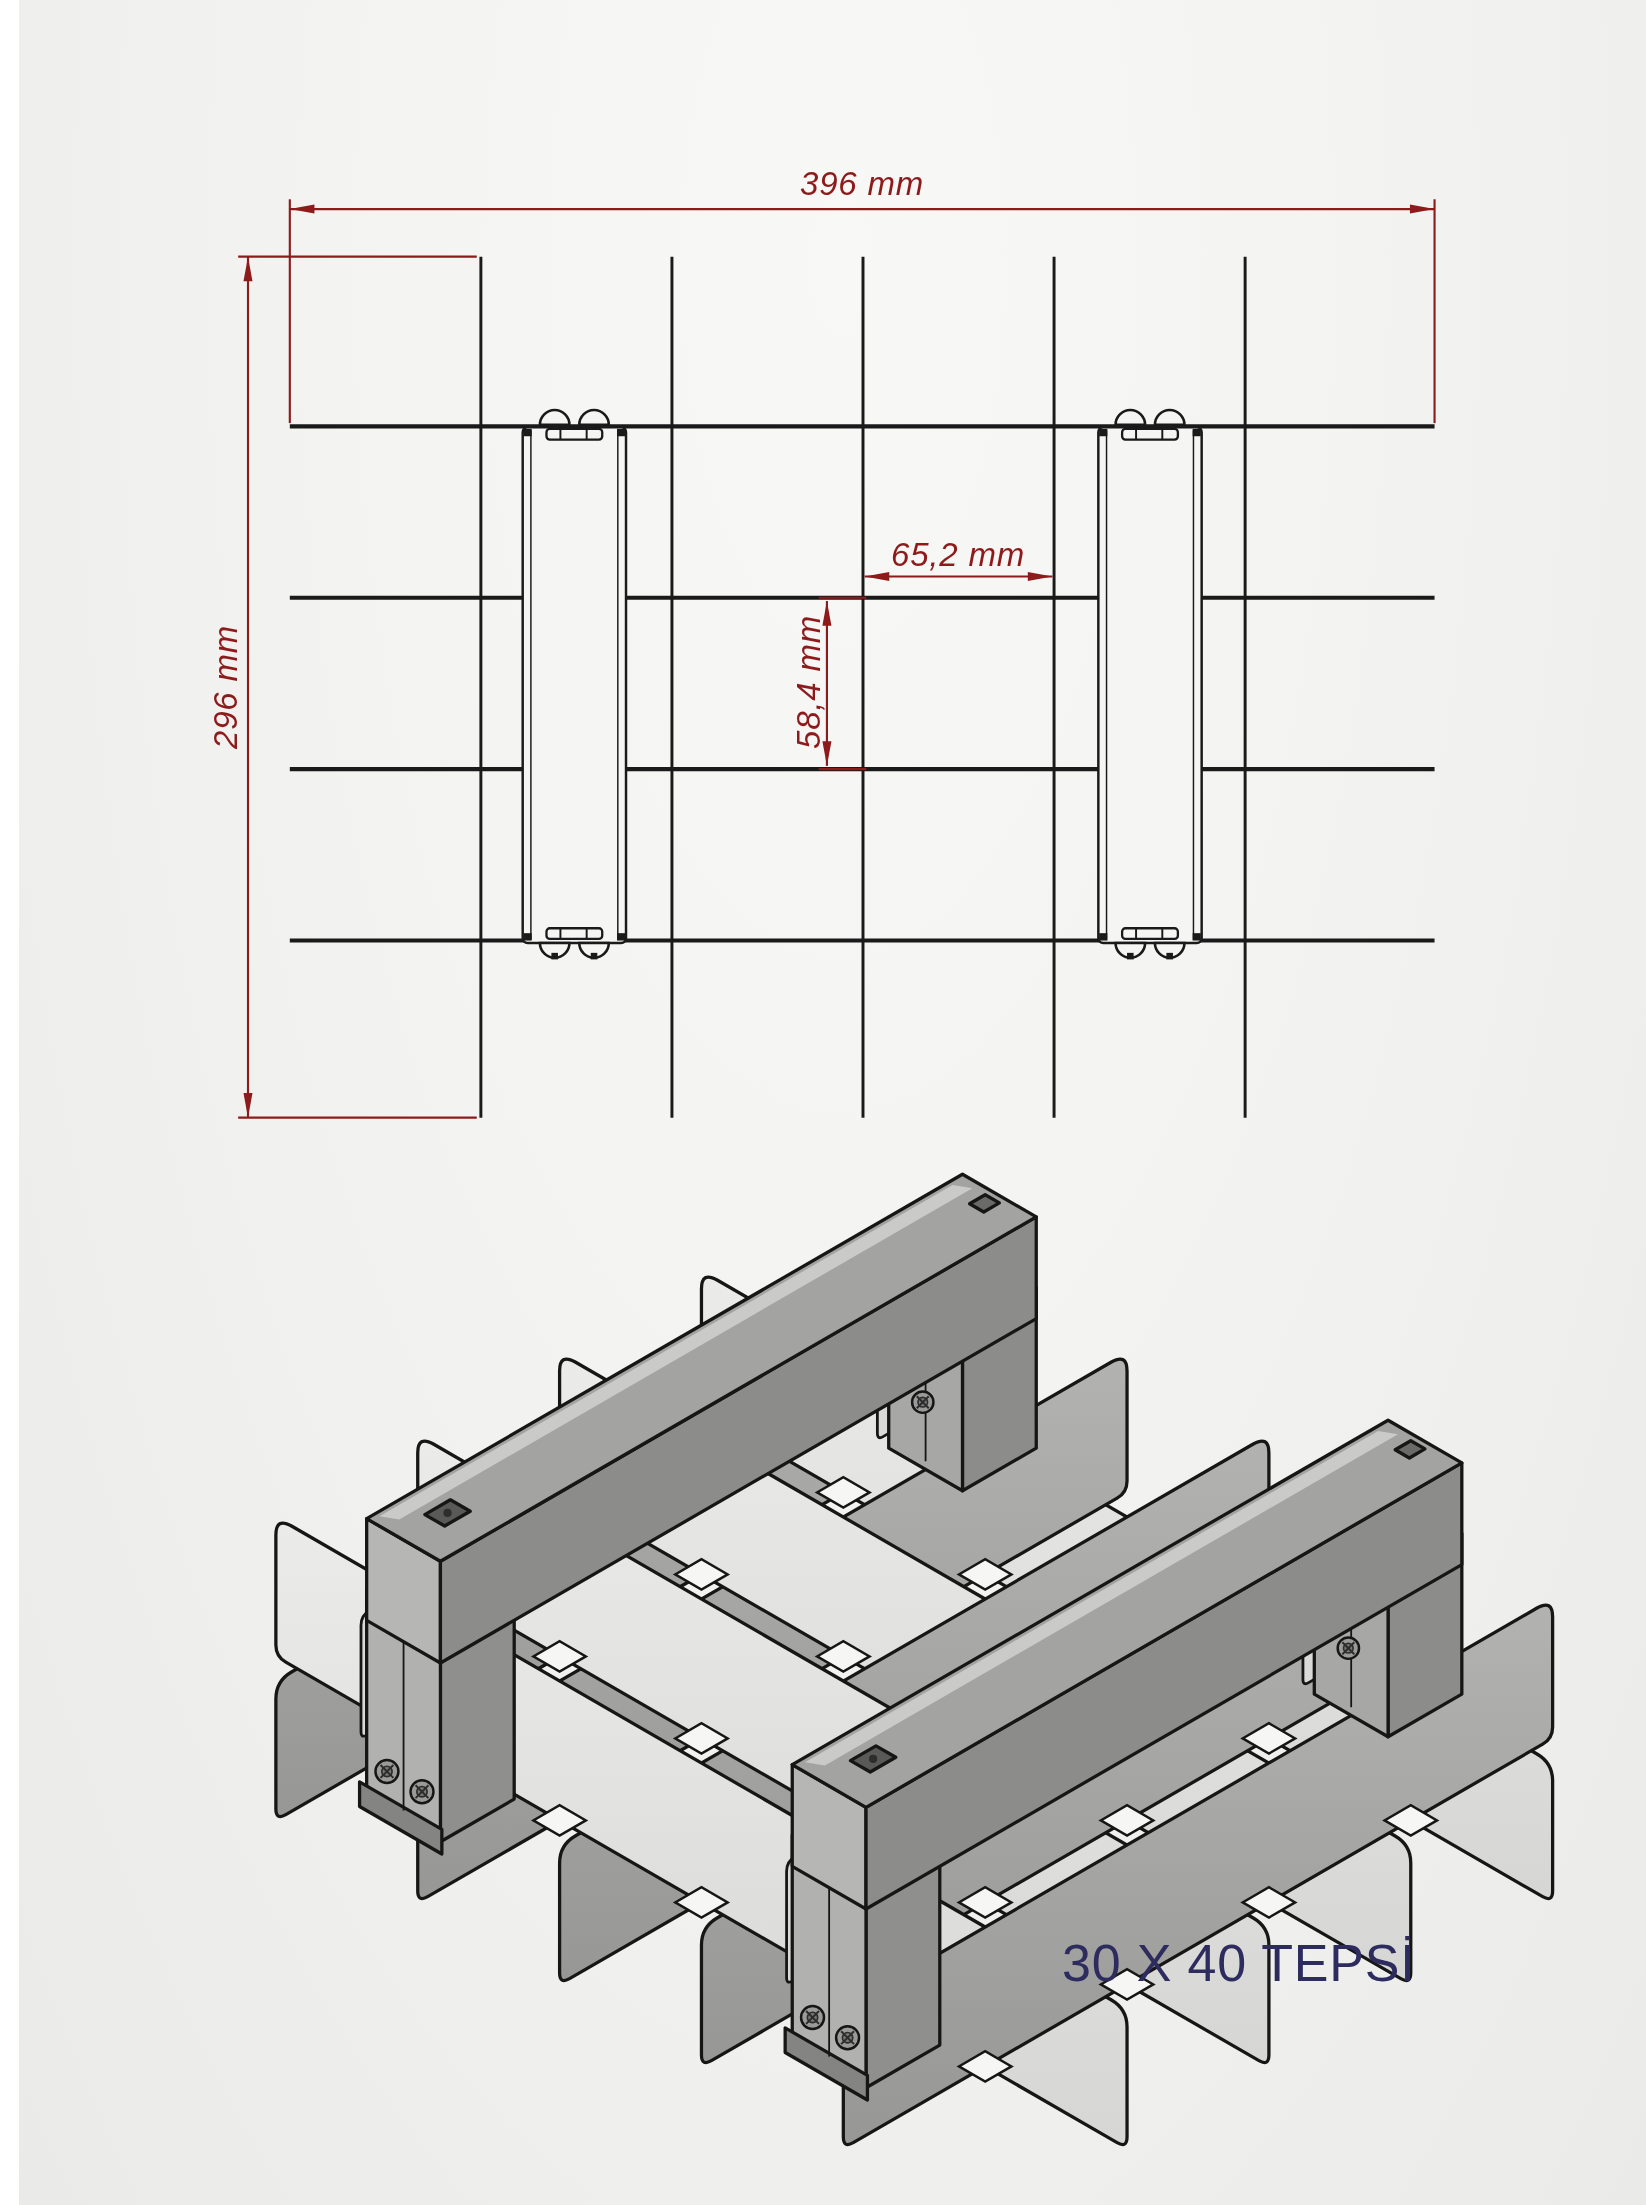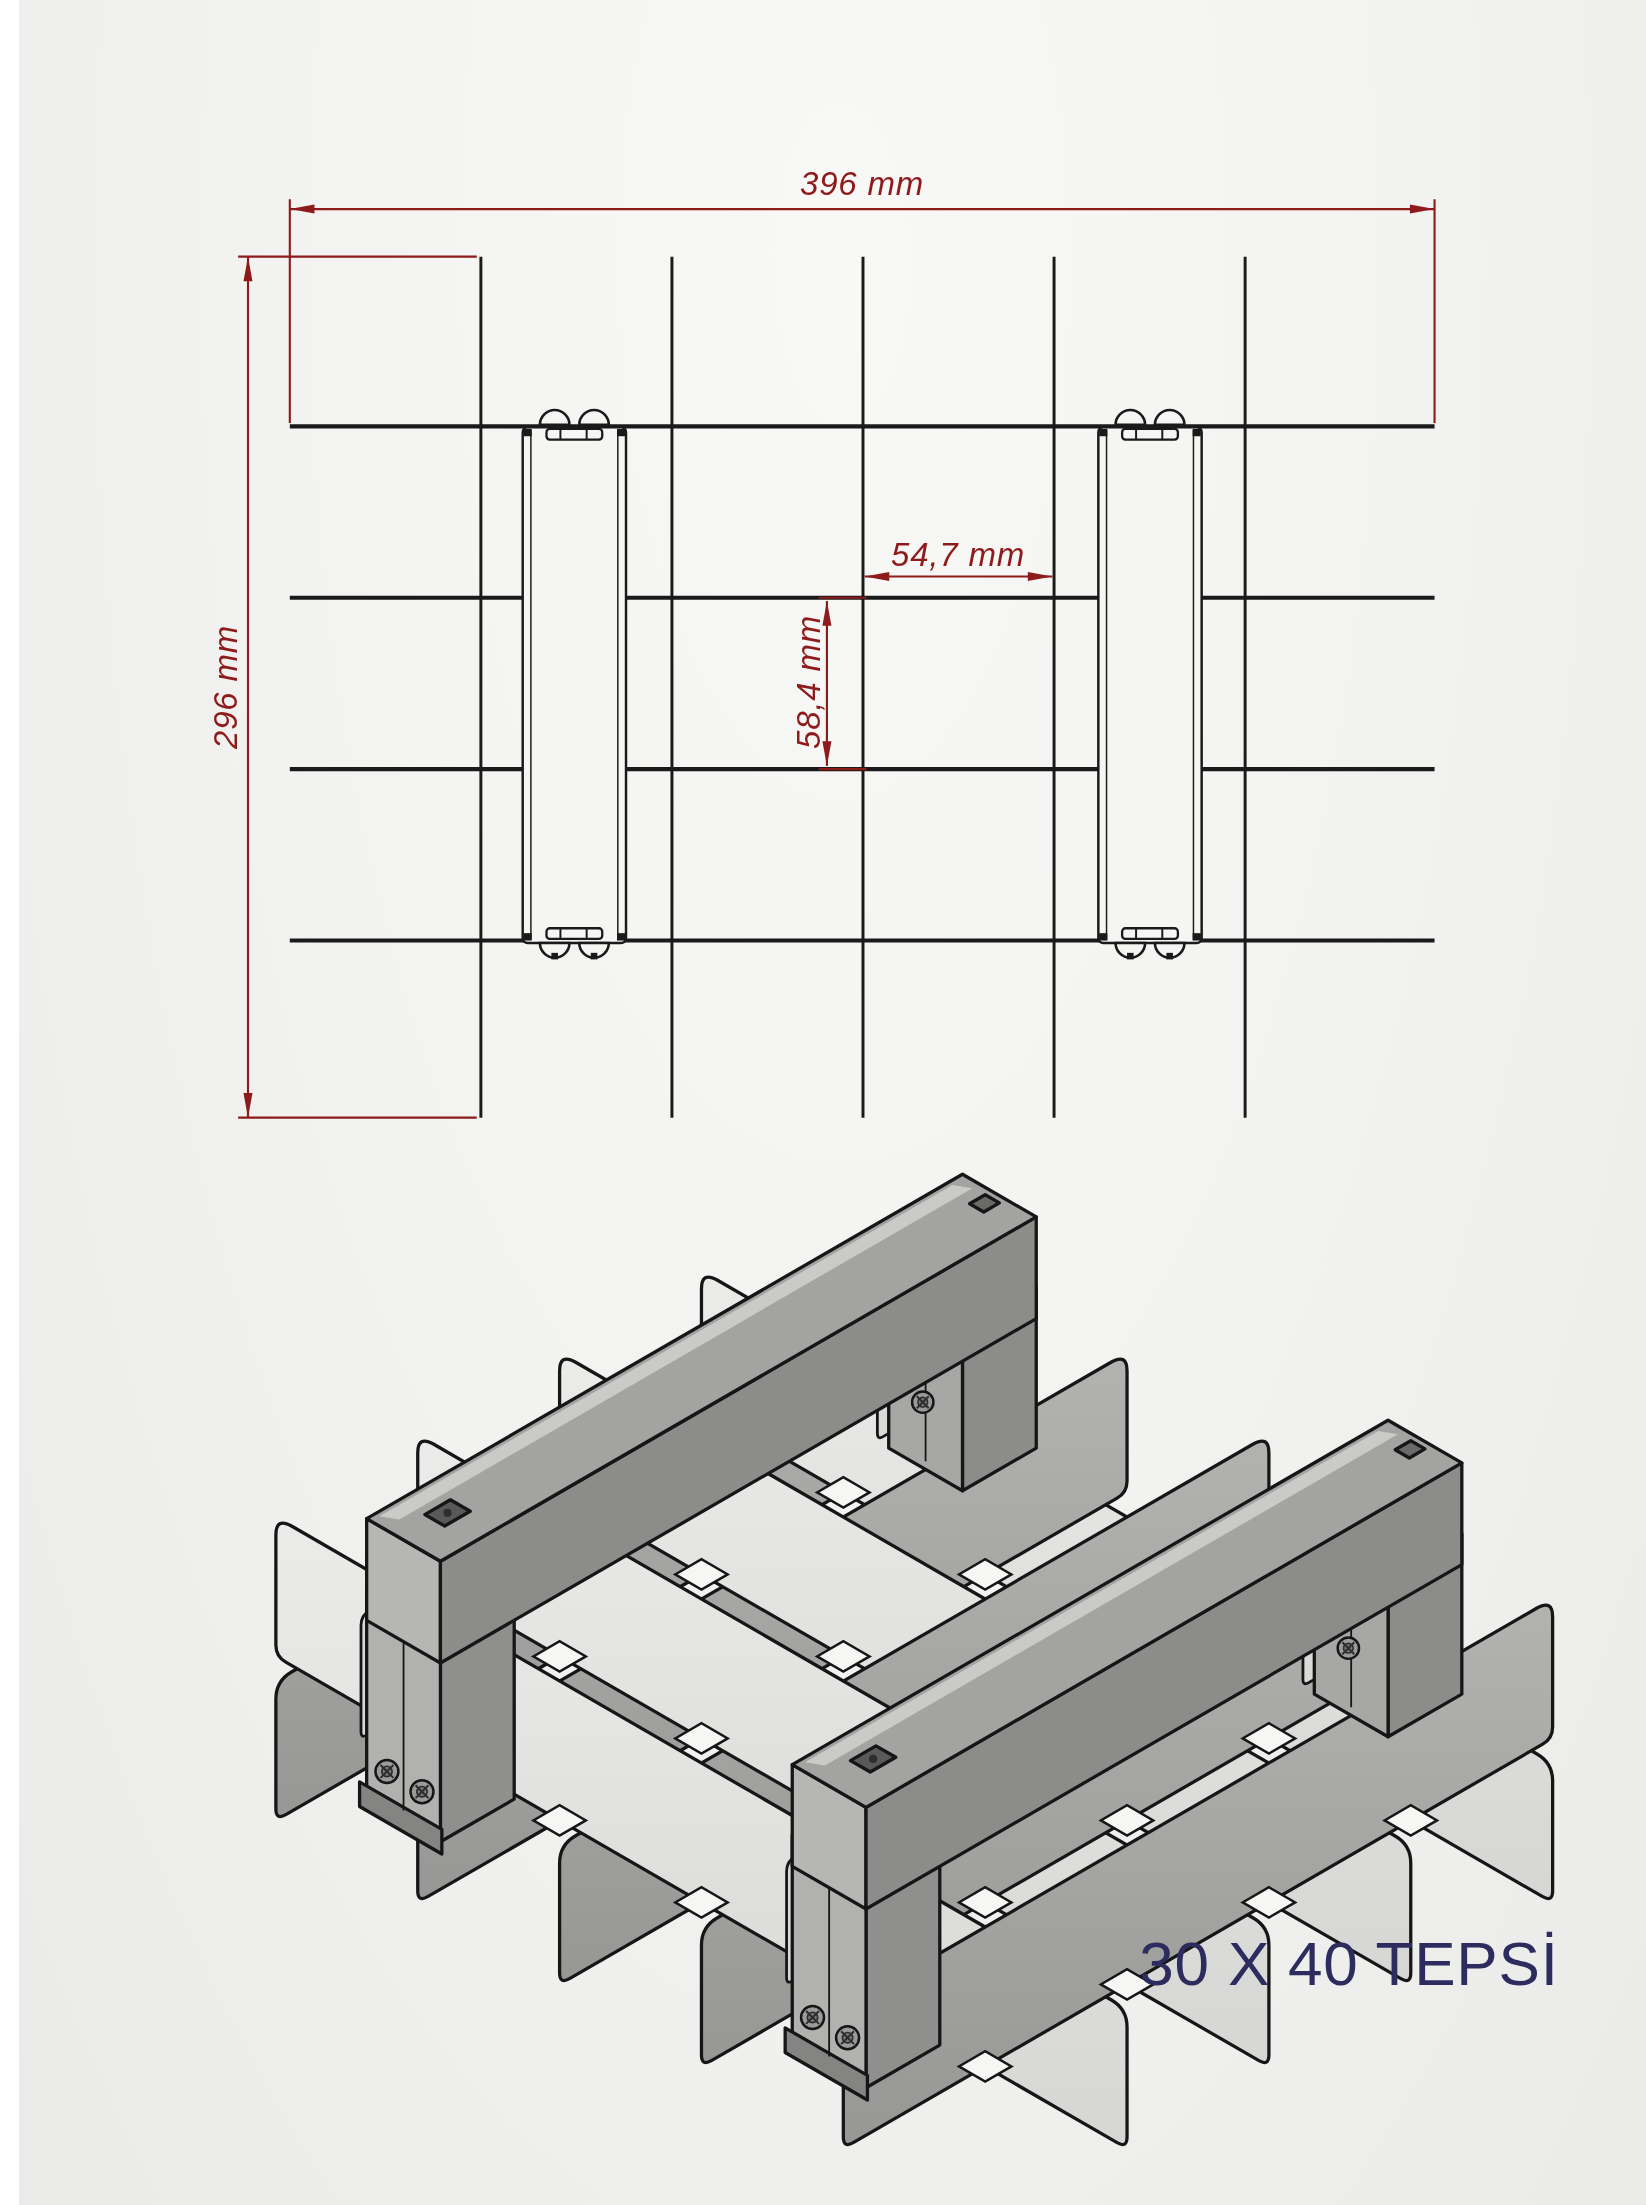--- a/index.html
+++ b/index.html
@@ -9,22 +9,22 @@
     background:radial-gradient(ellipse at 50% 12%, #f8f8f7 0%, #f3f3f2 45%, #eaeae9 100%);
     margin-left:19px;
   }
   #draw-svg{position:absolute;left:0;top:0;}
   .dim-label{
     position:absolute;font-style:italic;font-size:33px;line-height:36px;
     width:246px;text-align:center;letter-spacing:0.8px;white-space:nowrap;
   }
   .rot{transform:rotate(-90deg);}
   .caption{
-    position:absolute;left:1043px;top:1929px;width:574px;text-align:center;
-    font-size:62px;line-height:69px;letter-spacing:0.8px;font-weight:400;white-space:nowrap;
+    position:absolute;left:1043px;top:1929px;width:574px;text-align:left;
+    font-size:52px;line-height:69px;letter-spacing:0.8px;font-weight:400;white-space:nowrap;
   }
 </style>
 </head>
 <body>
 
 <div class="page">
   <svg id="draw-svg" width="1647" height="2205" viewBox="0 0 2008 2689">
       <defs>
         <linearGradient id="gV" x1="0" y1="0" x2="0" y2="1">
           <stop offset="0" stop-color="#ebebea"></stop>
@@ -216,21 +216,21 @@
             <line x1="1002.35" y1="2492.84" x2="1018.0300000000001" y2="2477.16" stroke="#2c2c2c" stroke-width="2.4"></line>
           </g>
         </g>
       </g>
     </svg>
 
   <div class="dim-label" id="lbl-total-width" style="left: 720px; top: 166px; color: rgb(142, 27, 27);">396 mm</div>
 
   <div class="dim-label rot" id="lbl-total-height" style="left: 84px; top: 669px; color: rgb(142, 27, 27);">296 mm</div>
 
-  <div class="dim-label" id="lbl-cell-width" style="left: 816px; top: 537px; color: rgb(142, 27, 27);">54,7 mm</div>
+  <div class="dim-label" id="lbl-cell-width" style="left: 816px; top: 537px; color: rgb(142, 27, 27);">65,2 mm</div>
 
   <div class="dim-label rot" id="lbl-cell-height" style="left: 667px; top: 664px; color: rgb(142, 27, 27);">58,4 mm</div>
 
   <div class="caption" style="color: rgb(46, 44, 94);">
     <div>30 X 40 TEPSİ</div>
   </div>
 </div>
 
 
 </body></html>

